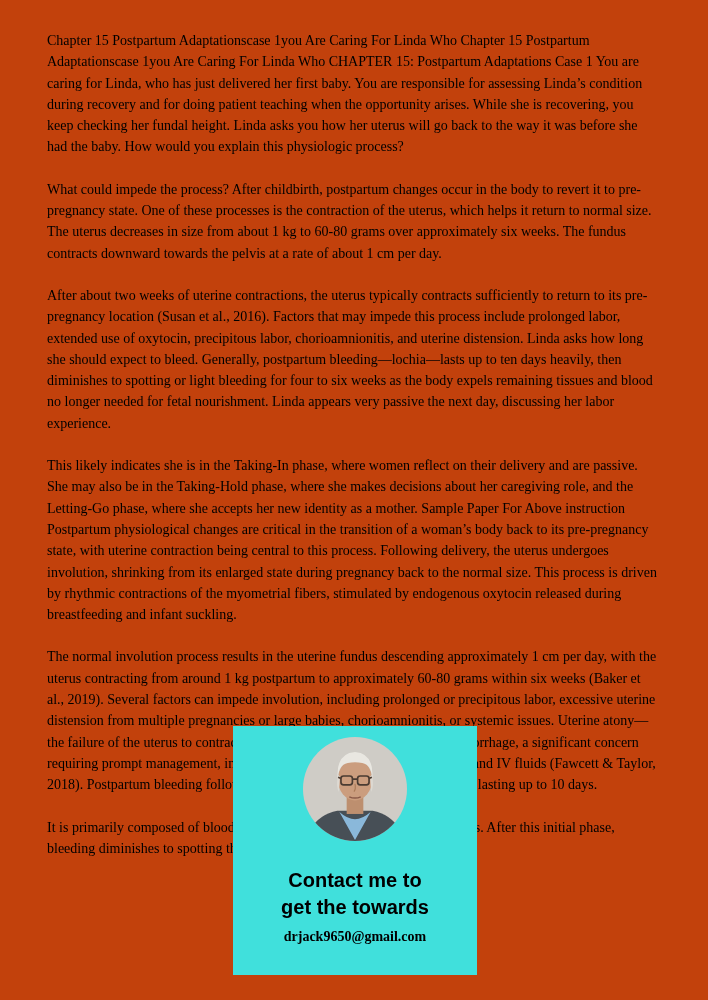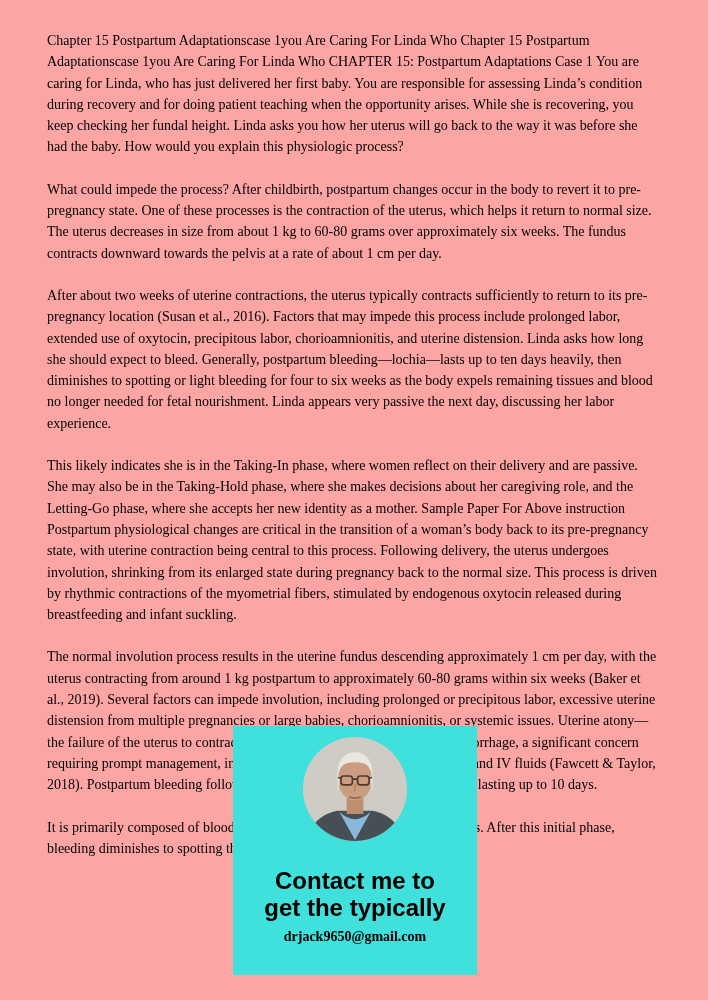--- a/index.html
+++ b/index.html
@@ -4,21 +4,21 @@
 <style>
   html, body {
     margin: 0;
     padding: 0;
     background: #ffffff;
   }
   .page {
     position: relative;
     width: 708px;
     height: 1000px;
-    background: #fca5a5;
+    background: #c2410c;
     overflow: hidden;
     font-family: "Liberation Serif", serif;
     color: #000000;
   }
   .content {
     position: absolute;
     left: 47px;
     top: 30px;
     width: 614px;
     font-size: 14px;
@@ -51,21 +51,21 @@
   .portrait svg {
     display: block;
     width: 100%;
     height: 100%;
   }
   .contact-text {
     margin-top: 26px;
     text-align: center;
     font-family: "Liberation Sans", sans-serif;
     font-weight: 700;
-    font-size: 24px;
+    font-size: 20px;
     line-height: 27px;
     color: #000000;
   }
   .contact-email {
     margin-top: 8px;
     text-align: center;
     font-family: "Liberation Serif", serif;
     font-weight: 700;
     font-size: 14px;
     color: #000000;
@@ -111,18 +111,18 @@
           <line x1="63.5" y1="40" x2="66.2" y2="38.8"></line>
         </g>
 
         <path d="M50,45 Q51,50 49,52.5" stroke="#aa7a58" stroke-width="1.1" fill="none"></path>
 
         <path d="M44.5,57.5 Q50,60 55.5,57.5" stroke="#8a5a48" stroke-width="1.4" fill="none"></path>
       </svg>
     </div>
     <div class="contact-text">
       <div>Contact me to</div>
-      <div>get the typically</div>
+      <div>get the towards</div>
     </div>
     <div class="contact-email">drjack9650@gmail.com</div>
   </div>
 
 </div>
 
 </body></html>

